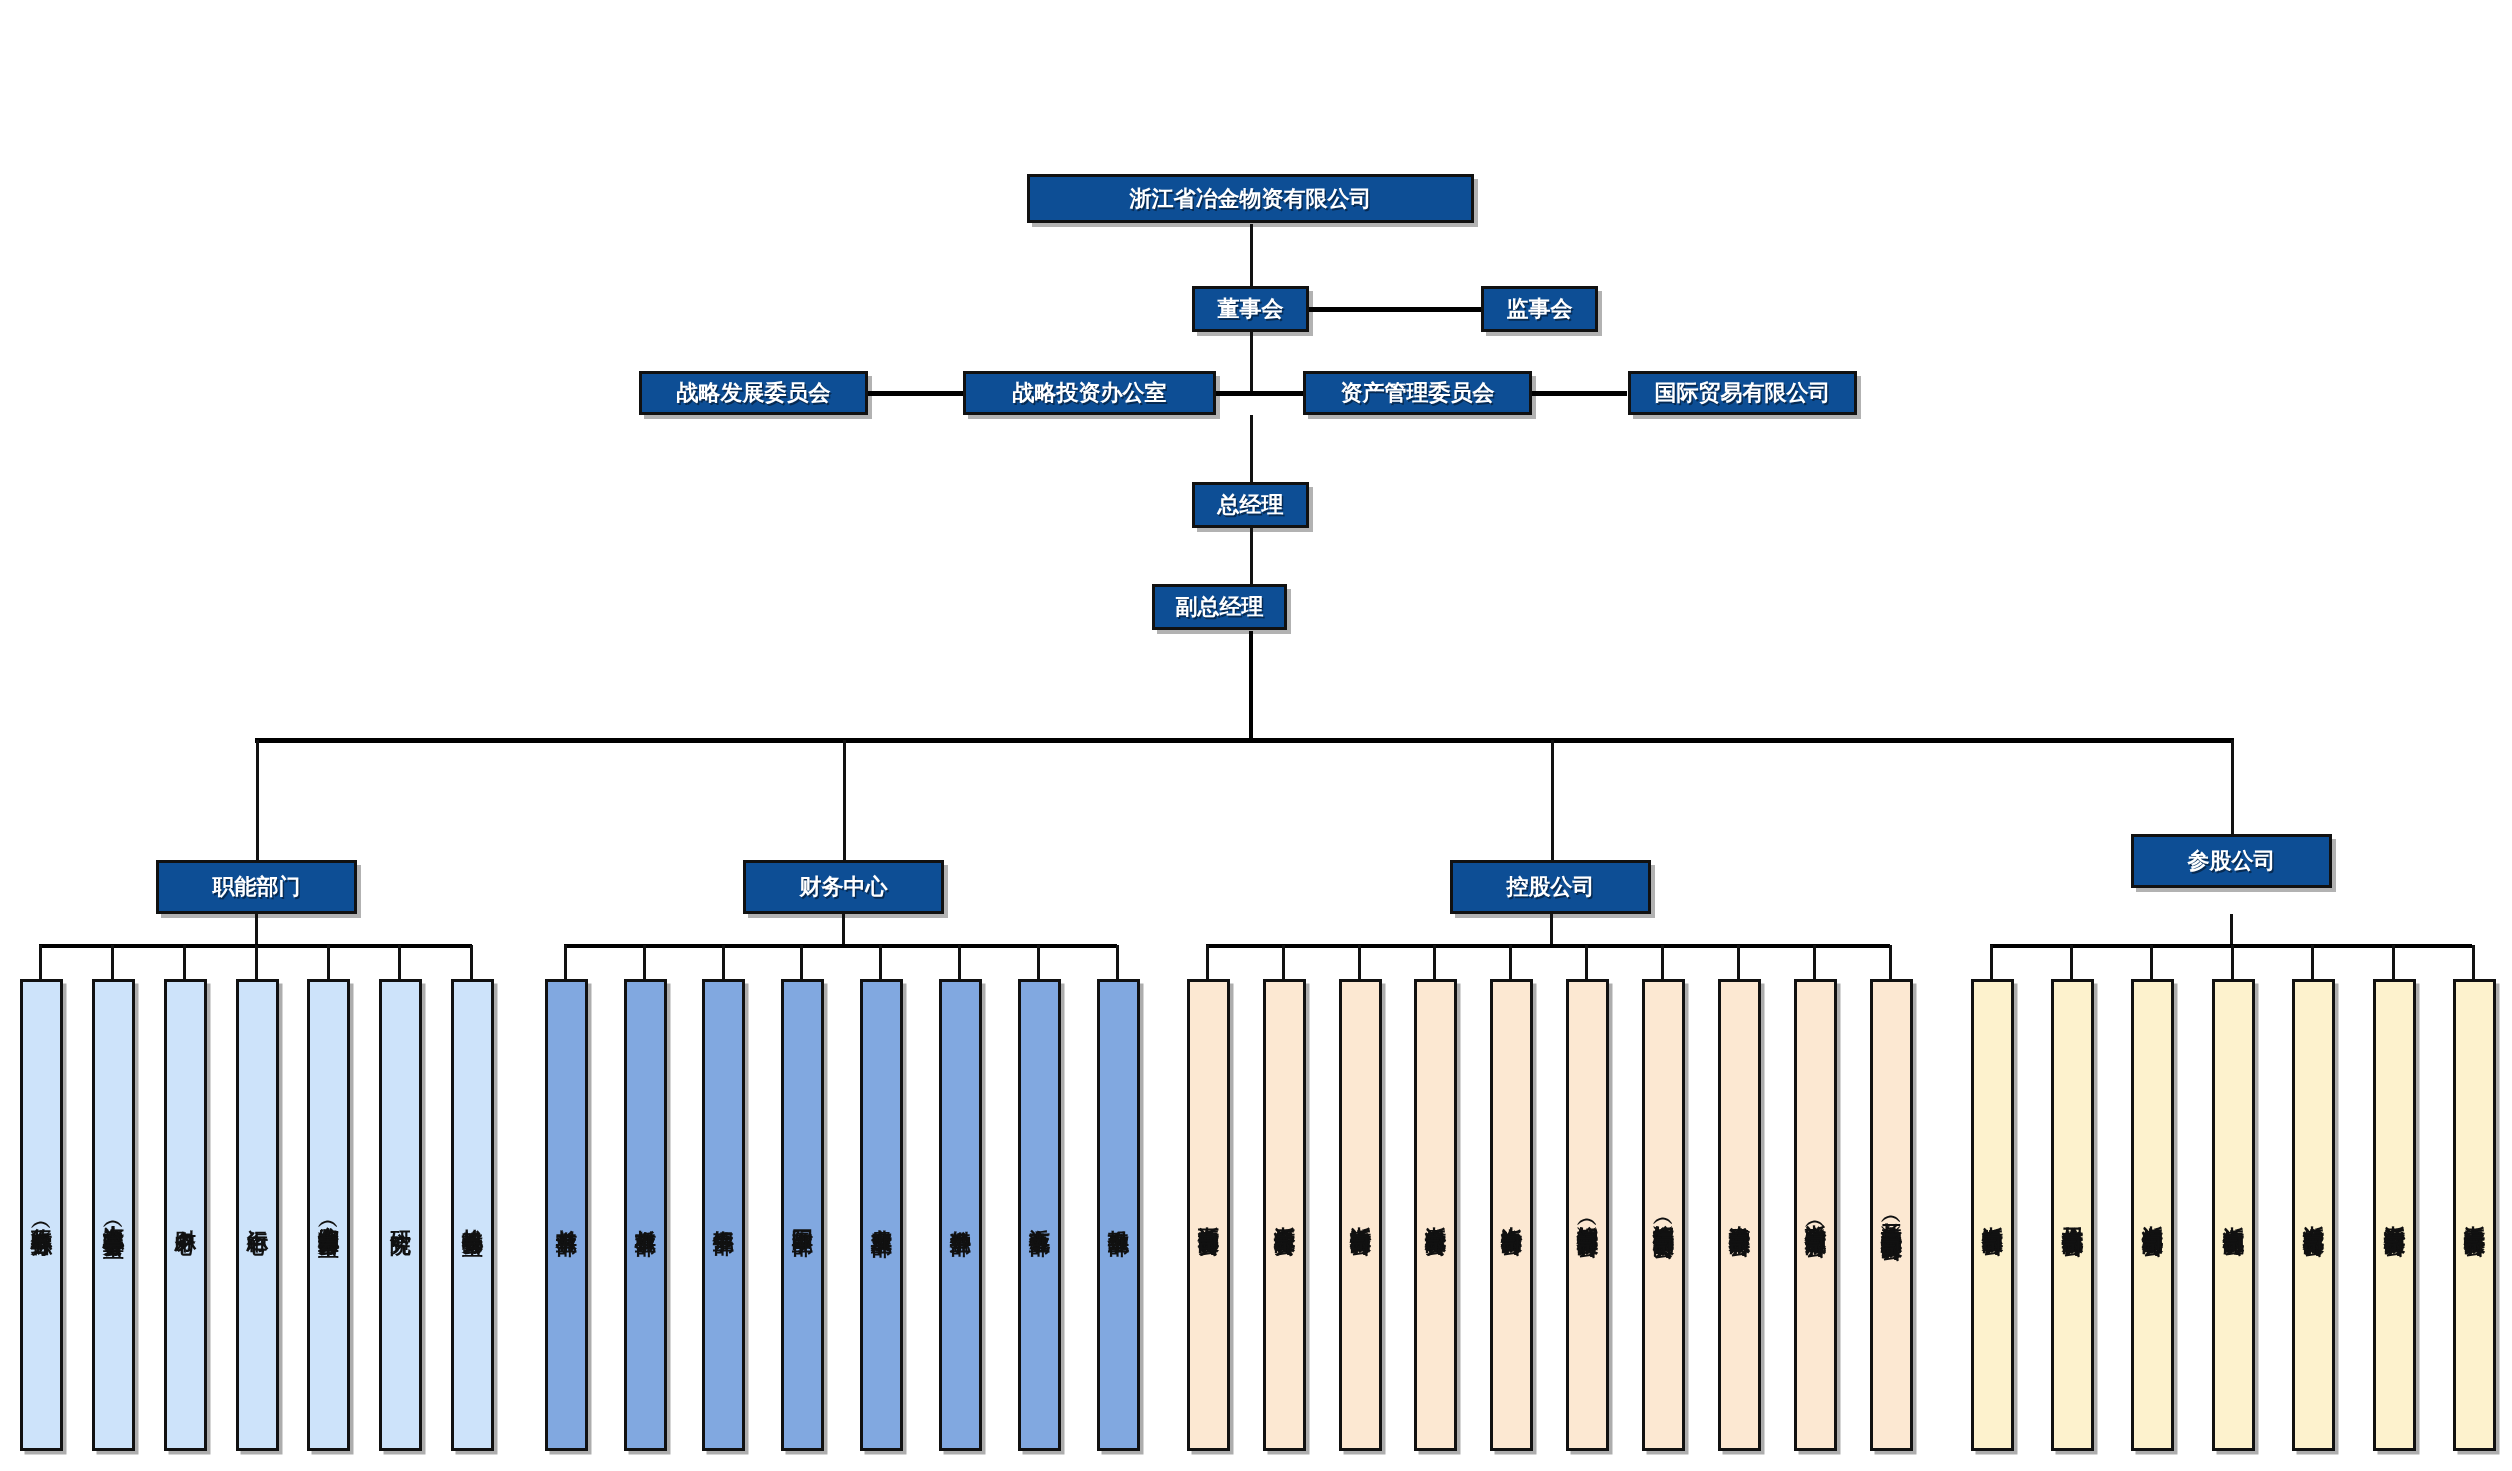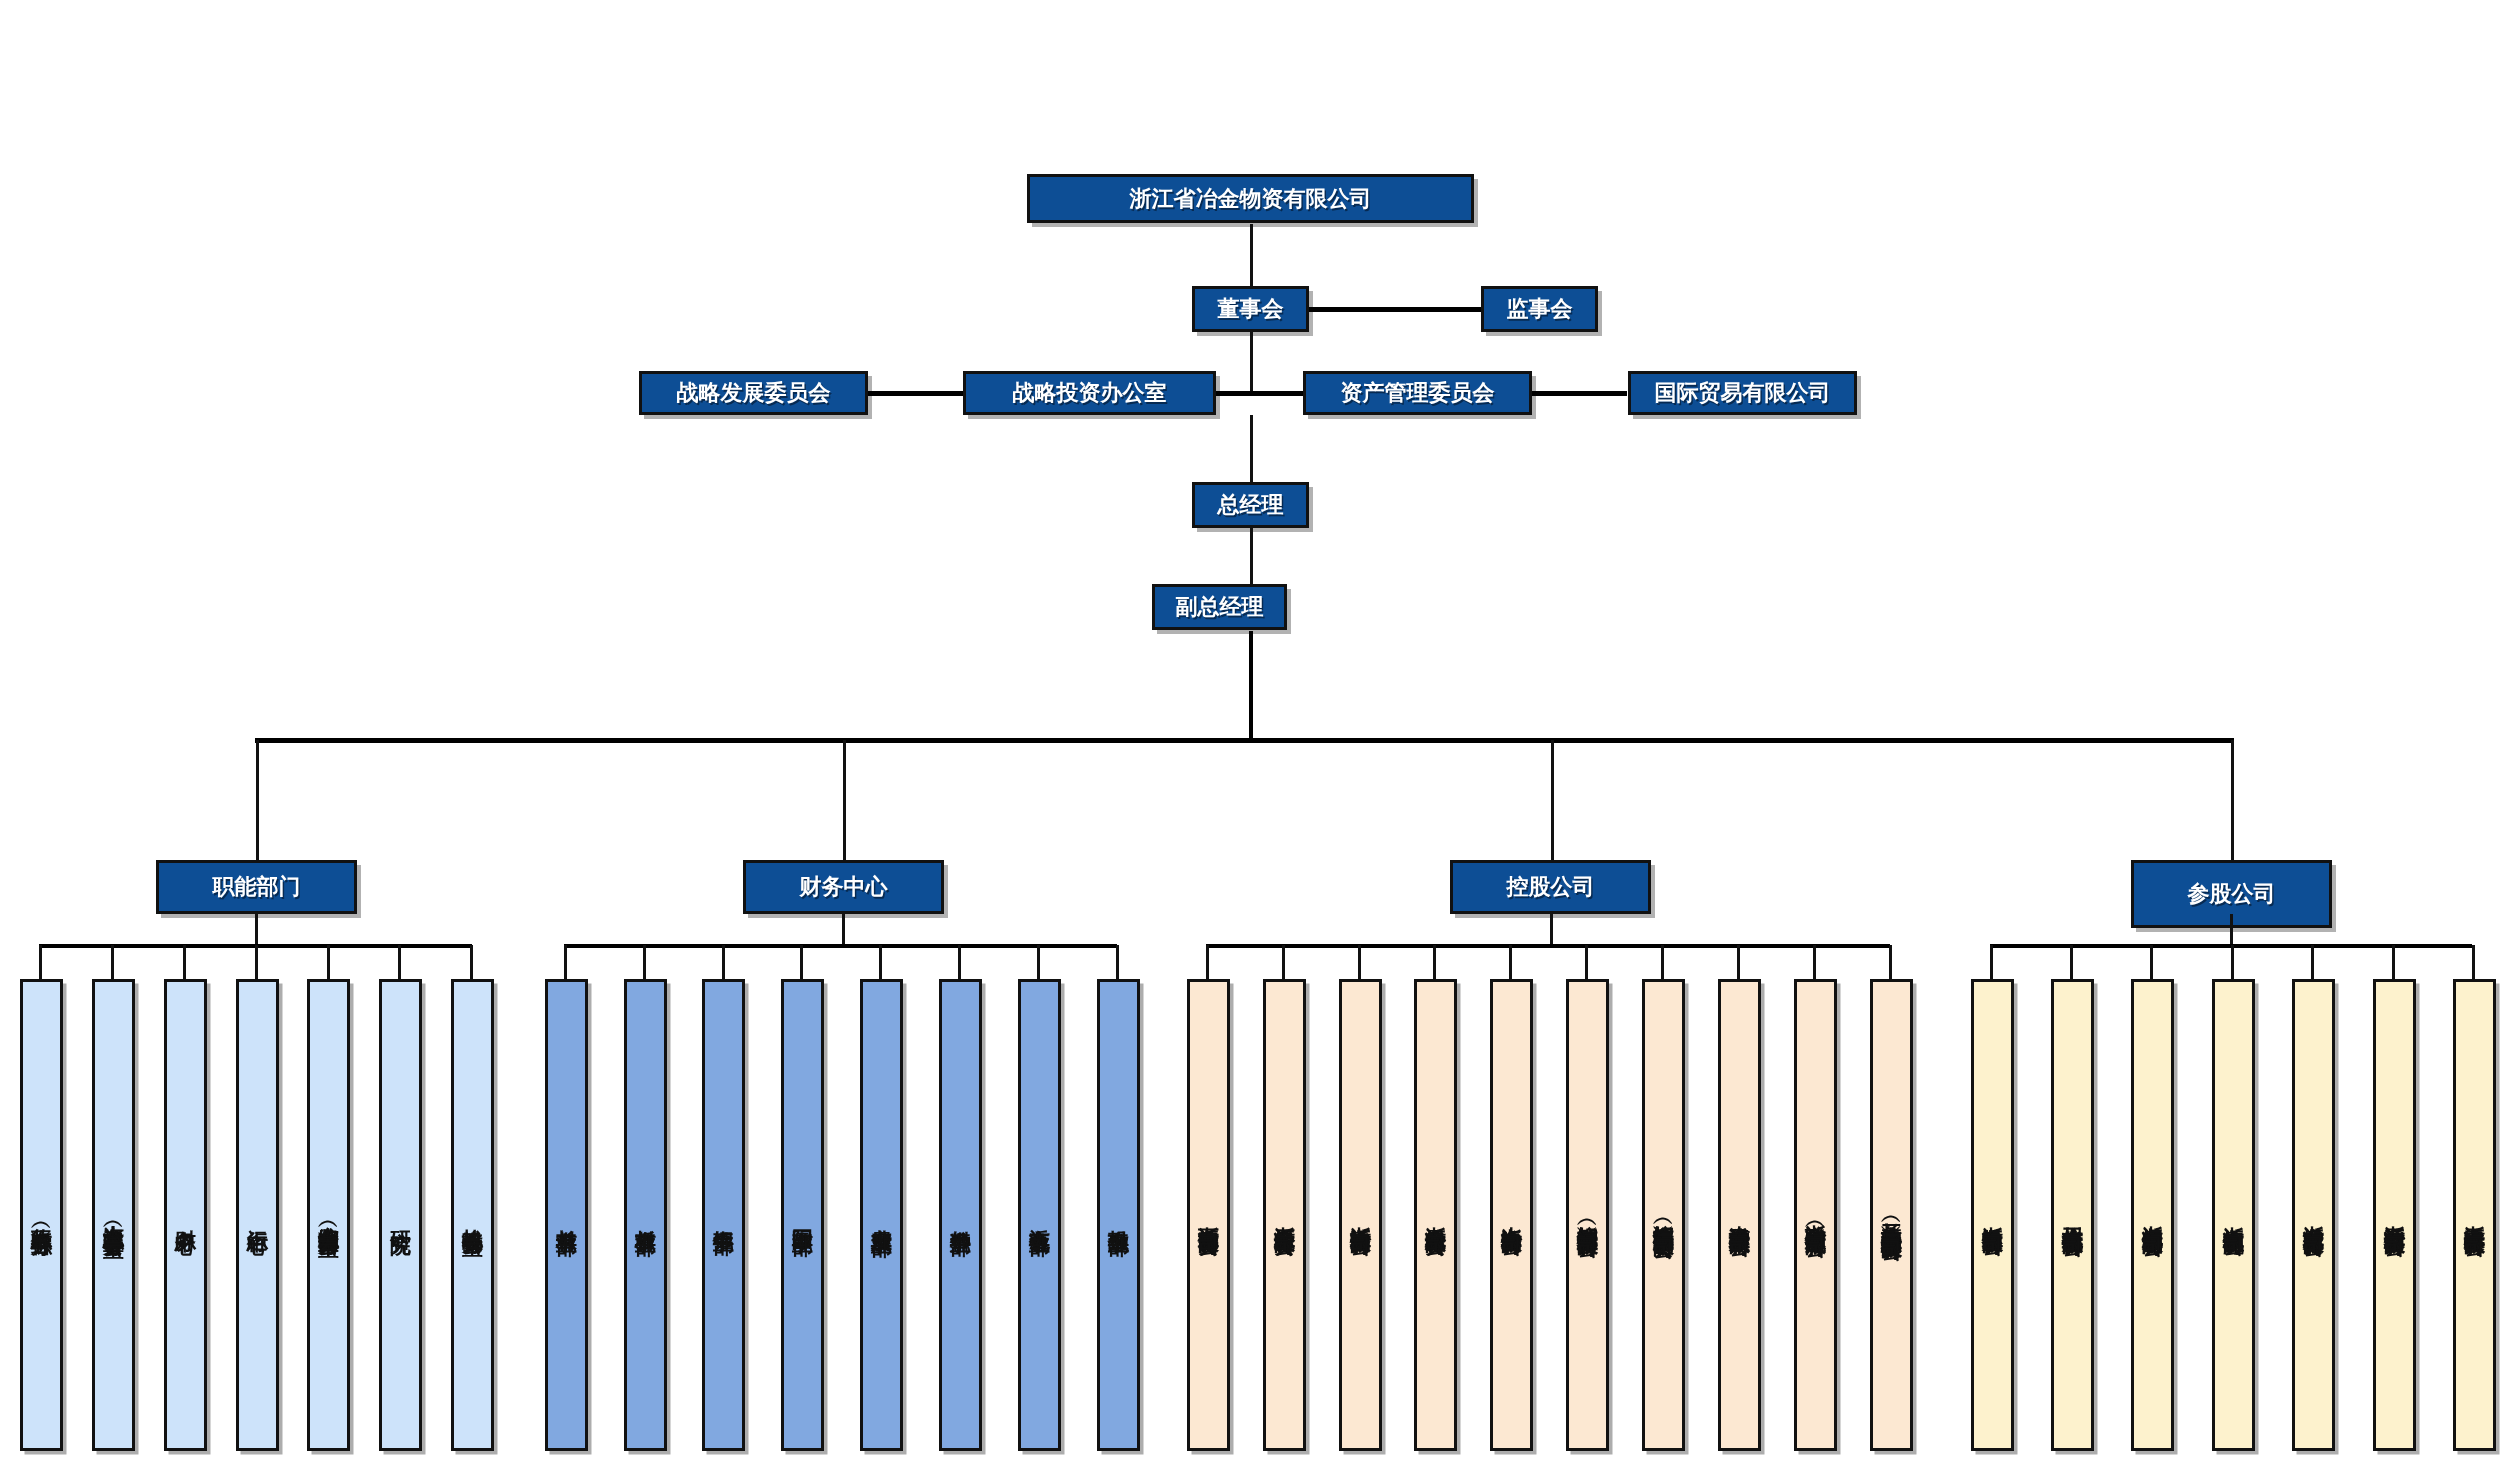--- a/index.html
+++ b/index.html
@@ -121,21 +121,21 @@
 
   <div class="node blue" style="left:156px;top:860px;width:201px;height:54px;">
     <span class="lbl">职能部门</span>
   </div>
   <div class="node blue" style="left:743px;top:860px;width:201px;height:54px;">
     <span class="lbl">财务中心</span>
   </div>
   <div class="node blue" style="left:1450px;top:860px;width:201px;height:54px;">
     <span class="lbl">控股公司</span>
   </div>
-  <div class="node blue" style="left:2131px;top:860px;width:201px;height:68px;">
+  <div class="node blue" style="left:2131px;top:834px;width:201px;height:54px;">
     <span class="lbl">参股公司</span>
   </div>
 
   <div class="ln v" style="left:255px;top:914px;width:3px;height:31px;"></div>
   <div class="ln v" style="left:842px;top:914px;width:3px;height:31px;"></div>
   <div class="ln v" style="left:1550px;top:914px;width:3px;height:31px;"></div>
   <div class="ln v" style="left:2230px;top:914px;width:3px;height:31px;"></div>
 
   <div class="ln hthick" style="left:39px;top:944px;width:433px;height:3.5px;"></div>
   <div class="ln hthick" style="left:564px;top:944px;width:553px;height:3.5px;"></div>

